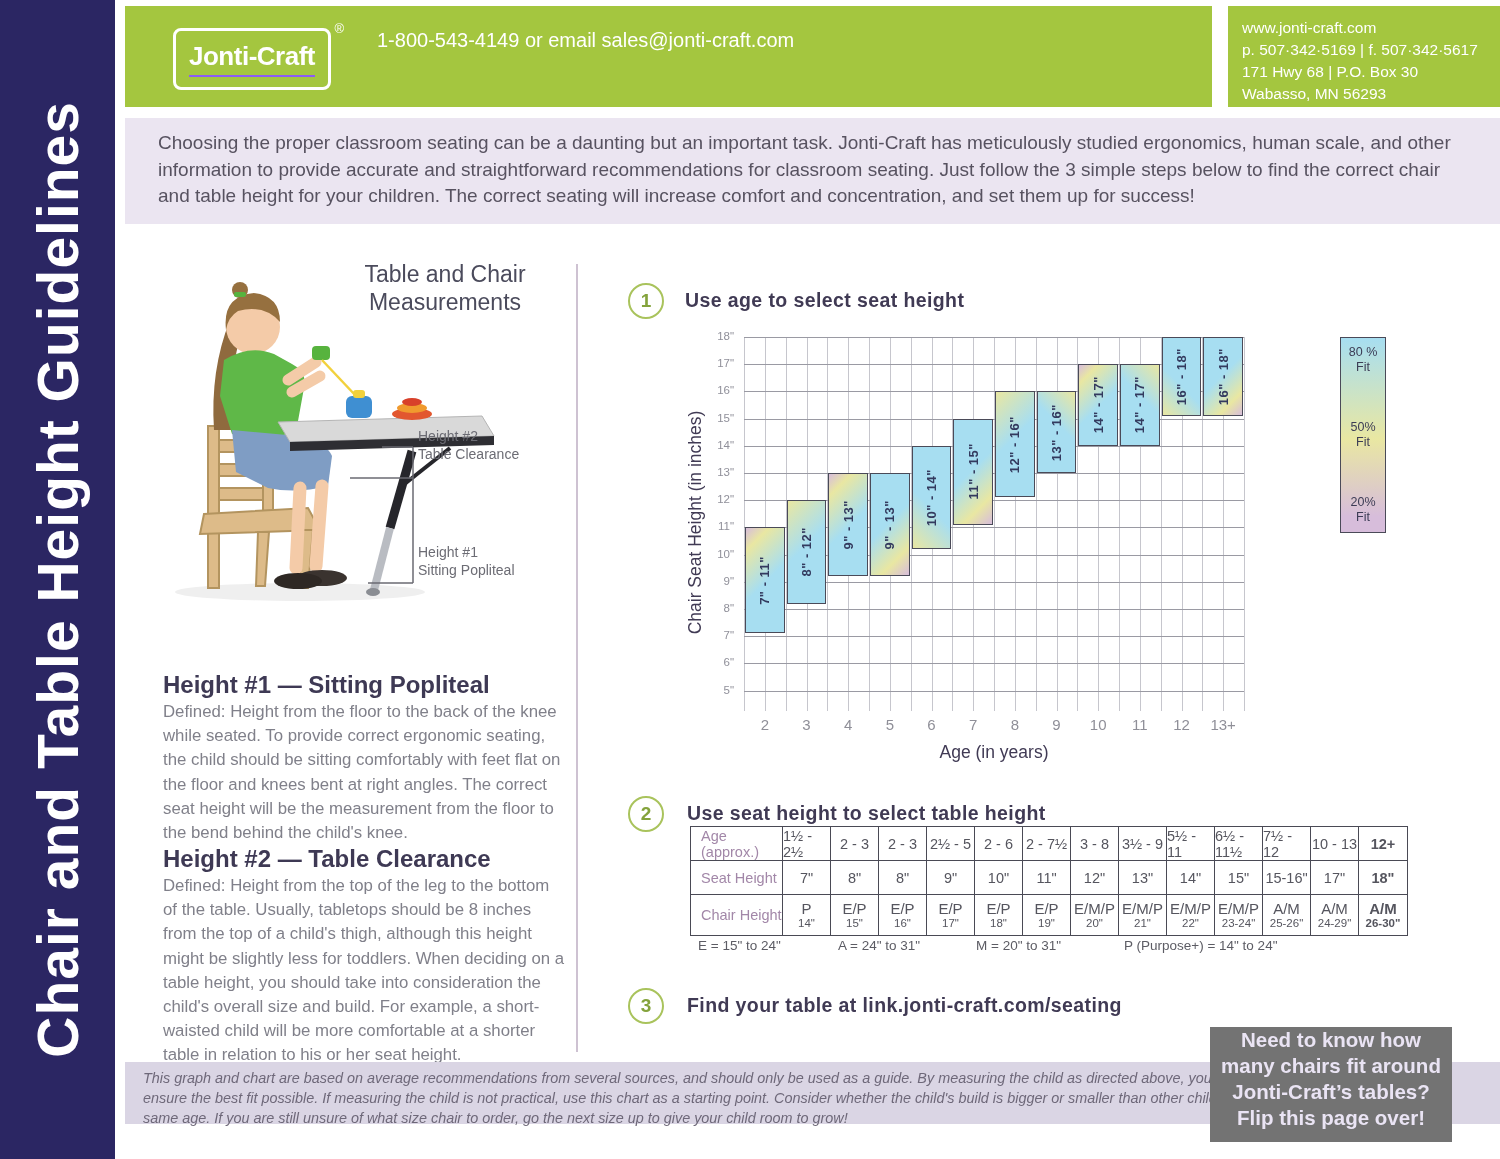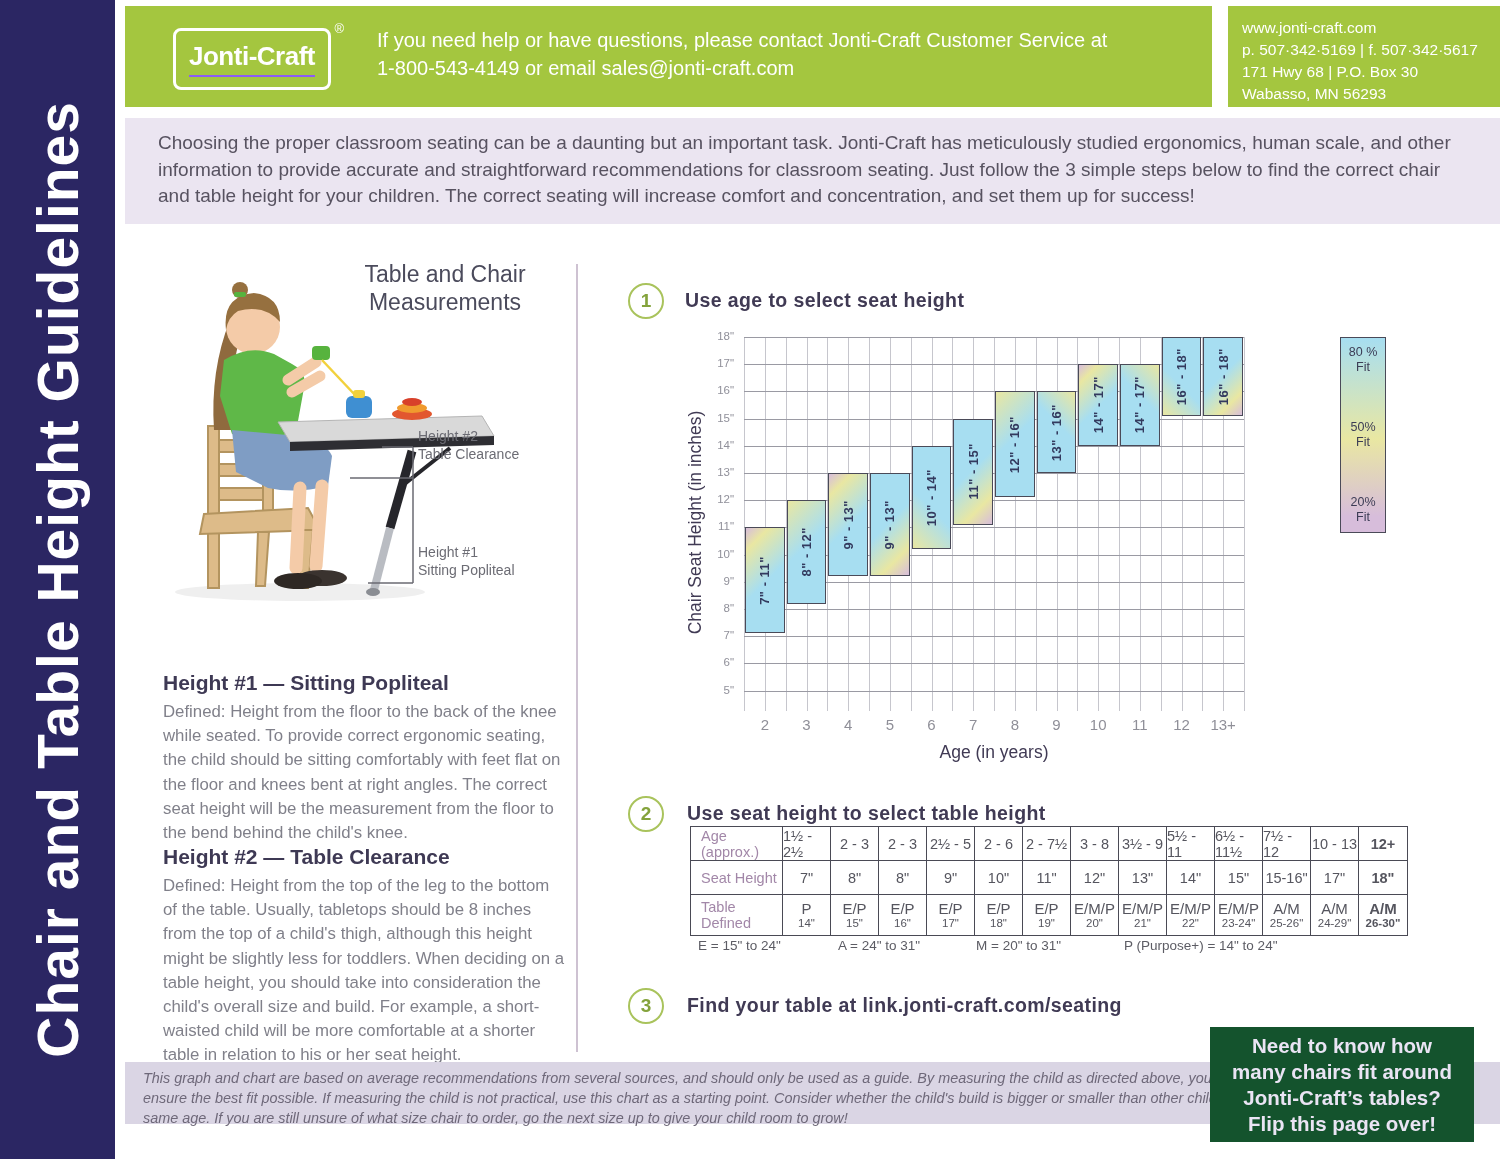--- a/index.html
+++ b/index.html
@@ -29,21 +29,21 @@
 
   
   .col-heading{position:absolute;left:320px;top:261px;width:250px;text-align:center;
            color:#4b4b5c;font-size:23px;line-height:27.5px;}
   .illustration{position:absolute;left:150px;top:280px;width:430px;height:380px;}
   .callout{position:absolute;color:#6c6c74;font-size:14px;line-height:17.5px;}
   .callout-h2{left:418px;top:428px;}
   .callout-h1{left:418px;top:544px;}
   .divider{position:absolute;left:576px;top:264px;width:2px;height:788px;background:#cec2d2;}
 
-  .sec-heading{position:absolute;color:#3e3954;font-size:21px;font-weight:bold;}
+  .sec-heading{position:absolute;color:#3e3954;font-size:24px;font-weight:bold;}
   .sec-body{position:absolute;width:404px;color:#80808a;font-size:16.8px;line-height:24.2px;}
   .h1-heading{left:163px;top:671px;} .h1-body{left:163px;top:700px;}
   .h2-heading{left:163px;top:845px;} .h2-body{left:163px;top:874px;}
 
   
   .step-circle{position:absolute;width:32px;height:32px;border:2px solid #a9c35c;border-radius:50%;
            color:#84a33c;font-size:19px;font-weight:bold;display:flex;align-items:center;justify-content:center;}
   .step-title{position:absolute;color:#403a54;font-size:19.5px;font-weight:bold;letter-spacing:0.4px;}
   .c1{left:628px;top:283px;} .t1{left:685px;top:289px;}
   .c2{left:628px;top:796px;} .t2{left:687px;top:802px;}
@@ -86,40 +86,39 @@
   .tcell.row-last{border-bottom:none;min-height:40px;}
   .tcell .code{font-size:15px;line-height:16px;}
   .tcell .size{font-size:11.5px;line-height:13px;}
   .fn{position:absolute;top:938px;font-size:13.5px;color:#5c5c64;}
   .fn0{left:698px;} .fn1{left:838px;} .fn2{left:976px;} .fn3{left:1124px;}
 
   
   .strip{position:absolute;left:125px;top:1062px;width:1375px;height:62px;background:#dad5e4;}
   .strip-text{position:absolute;left:18px;top:7px;width:1135px;font-style:italic;
            font-size:14.4px;line-height:19.8px;color:#6e6879;}
-  .flipbox{position:absolute;left:1210px;top:1027px;width:264px;height:115px;background:#14532d;
-           display:flex;flex-direction:column;align-items:center;justify-content:center;z-index:3;}
+  .flipbox{position:absolute;left:1210px;top:1027px;width:242px;height:115px;background:#737373;
+           display:flex;flex-direction:column;align-items:center;z-index:3;}
   .flip-line{color:#eae4f4;font-size:20.5px;font-weight:bold;line-height:26px;}
 </style>
 </head>
 <body>
 
 <div class="page">
 
   <aside class="sidebar">
     <div class="sidebar-title">Chair and Table Height Guidelines</div>
   </aside>
 
   <header class="green-main">
     <div class="logo-box">
       <span class="logo-text">Jonti-Craft</span>
       <span class="logo-reg">®</span>
     </div>
     <div class="help-lines">
-      <div>If you need help or have questions, please contact Jonti-Craft Customer Service at</div>
       <div>1-800-543-4149 or email sales@jonti-craft.com</div>
     </div>
   </header>
   <div class="green-right">
     <div>www.jonti-craft.com</div>
     <div>p. 507·342·5169  |  f. 507·342·5617</div>
     <div>171 Hwy 68  |  P.O. Box 30</div>
     <div>Wabasso, MN 56293</div>
   </div>
 
@@ -350,21 +349,21 @@
       <div class="tcell ">9"</div>
       <div class="tcell ">10"</div>
       <div class="tcell ">11"</div>
       <div class="tcell ">12"</div>
       <div class="tcell ">13"</div>
       <div class="tcell ">14"</div>
       <div class="tcell ">15"</div>
       <div class="tcell ">15-16"</div>
       <div class="tcell ">17"</div>
       <div class="tcell col-last">18"</div>
-      <div class="tcell rowlabel row-last">Table Defined</div>
+      <div class="tcell rowlabel row-last">Chair Height</div>
       <div class="tcell row-last">
         <span class="code">P</span>
         <span class="size">14"</span>
       </div>
       <div class="tcell row-last">
         <span class="code">E/P</span>
         <span class="size">15"</span>
       </div>
       <div class="tcell row-last">
         <span class="code">E/P</span>

